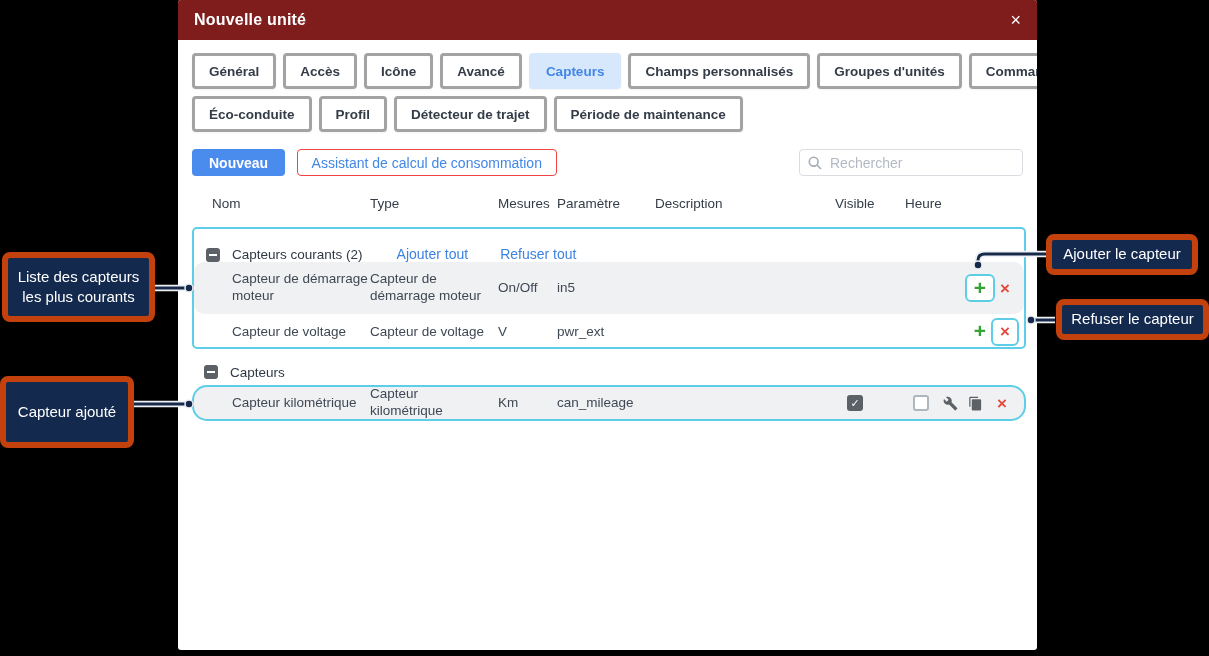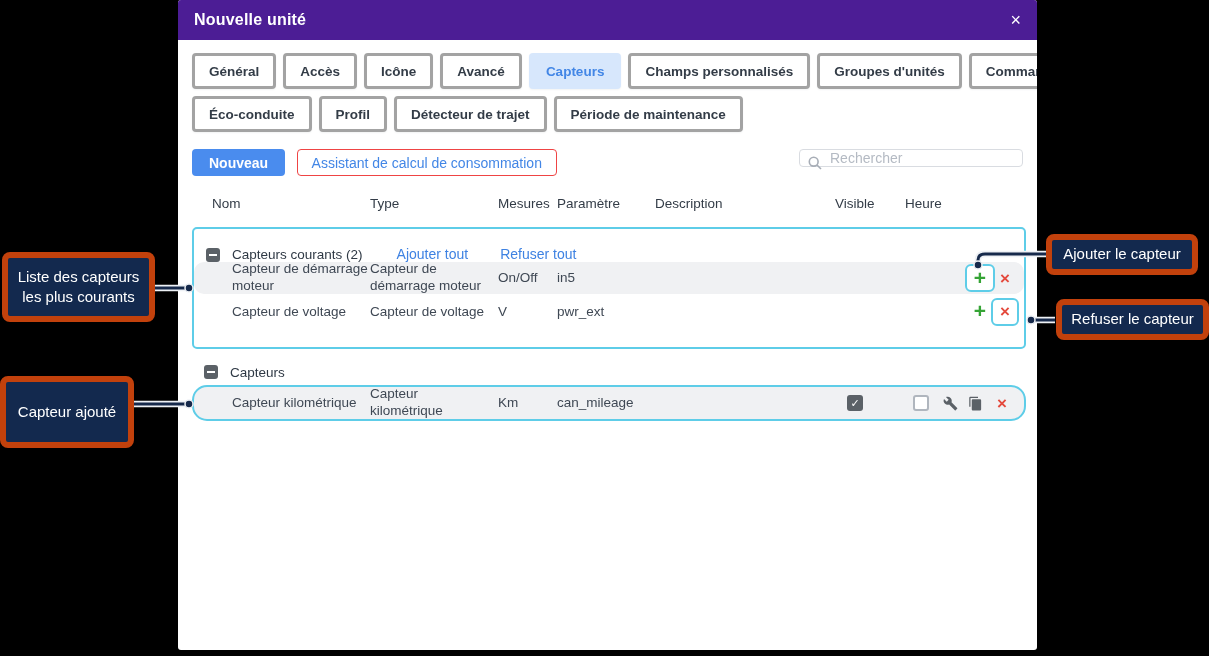--- a/index.html
+++ b/index.html
@@ -3,41 +3,41 @@
 <meta charset="utf-8">
 <style>
   * { margin:0; padding:0; box-sizing:border-box; }
   html,body { background:#000; }
   body { font-family:"Liberation Sans","DejaVu Sans",sans-serif; }
   .stage { position:relative; width:1209px; height:656px; background:#000; overflow:hidden; }
 
   
   .dialog { position:absolute; left:178px; top:0; width:859px; height:650px;
             background:#fff; border-radius:3px; overflow:hidden; }
-  .dlg-header { position:absolute; left:0; top:0; right:0; height:40px; background:#4c1d95;
+  .dlg-header { position:absolute; left:0; top:0; right:0; height:40px; background:#7f1d1d;
                 display:flex; align-items:center; padding:0 16px; }
   .dlg-title { color:#fff; font-size:16px; font-weight:bold; letter-spacing:.2px; }
   .dlg-close { margin-left:auto; color:#fff; font-size:18px; line-height:1; cursor:pointer; font-weight:normal; }
 
   
   .tabs { position:absolute; left:14px; top:53px; display:flex; gap:7px; }
   .tabs.r2 { top:96px; }
   .tab { display:inline-flex; align-items:center; height:36px; padding:0 14px;
          background:#fff; border:3px solid #a3a3a3; border-radius:4px;
          font-size:13.5px; font-weight:bold; color:#333c47; cursor:pointer;
          box-shadow:0 1px 2px rgba(40,50,60,.06); white-space:nowrap; }
   .tab.active { background:#d7e7fc; border-color:#d7e7fc; color:#4286e6; }
 
   
   .toolbar { position:absolute; left:14px; top:149px; right:14px; height:28px; }
   .btn { display:inline-flex; align-items:center; justify-content:center; height:27px;
          border-radius:4px; font-size:14px; cursor:pointer; }
   .btn-primary { background:#4a8cee; color:#fff; font-weight:bold; padding:0 17px; border:none; }
   .btn-outline { background:#fff; color:#4286e6; border:1px solid #ef4444; padding:0 14px;text-align:center; }
-  .search-wrap { position:absolute; right:0; top:0; width:224px; height:18px; }
+  .search-wrap { position:absolute; right:0; top:0; width:224px; height:27px; }
   .search-wrap input { width:100%; height:100%; border:1px solid #d9dce1; border-radius:4px;
          padding:0 8px 0 30px; font-size:14px; color:#3f4854; outline:none;
          font-family:"Liberation Sans","DejaVu Sans",sans-serif; }
   .search-wrap input::placeholder { color:#b4bac3; }
   .search-ico { position:absolute; left:8px; top:5.5px; width:16px; height:16px; pointer-events:none; }
 
   
   .thead { position:absolute; left:14px; top:196px; width:834px; height:22px; }
   .thead span { position:absolute; top:0; font-size:13.5px; color:#333c47; white-space:nowrap; }
 
@@ -46,21 +46,21 @@
   .g1 { top:227px; height:122px; }
   .g-head { display:flex; align-items:flex-end; height:33px; padding-left:12px; gap:12px; }
   .g-title { font-size:13.5px; color:#2f3945; }
   .g-link { font-size:14px; color:#3e82e2; cursor:pointer; white-space:nowrap; }
   .g-link.l1 { margin-left:22px; }
   .g-link.l2 { margin-left:20px; }
   .minus-ico { width:14px; height:14px; background:#5b6167; border-radius:3px; position:relative; cursor:pointer; flex:0 0 14px; }
   .minus-ico::after { content:""; position:absolute; left:3px; right:3px; top:6px; height:2px; background:#fff; }
 
   .trow { position:relative; width:100%; }
-  .trow.h44 { height:32px;border-radius:10px; } .trow.h35 { height:35px; }
+  .trow.h44 { height:52px;border-radius:10px; } .trow.h35 { height:35px; }
   .trow.alt { background:#f0f1f3; }
   .cell { position:absolute; top:50%; transform:translateY(-50%); font-size:13.5px; color:#3f4854; line-height:1.25; }
   .c-nom  { left:38px;  width:142px; }
   .c-type { left:176px; width:122px; }
   .c-mes  { left:304px; width:55px; }
   .c-par  { left:363px; width:95px; }
   .c-desc { left:461px; width:180px; }
 
   .act { position:absolute; top:50%; transform:translateY(-50%); display:flex; align-items:center; justify-content:center; cursor:pointer; }
   .act-plus { left:771px; width:30px; height:28px; }

